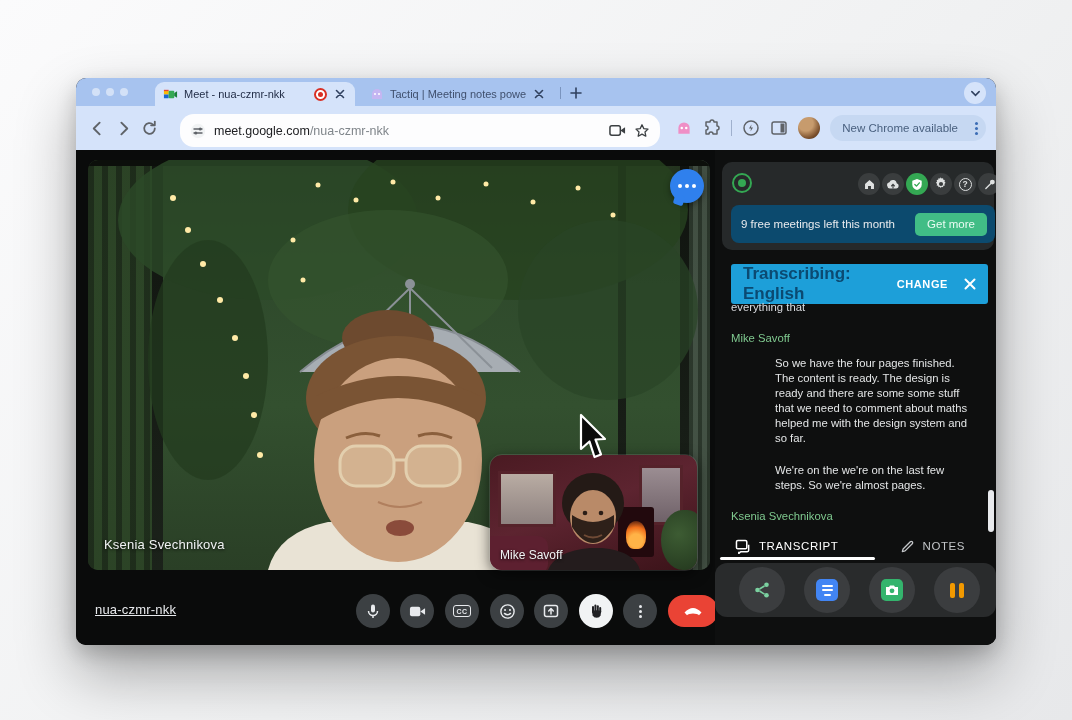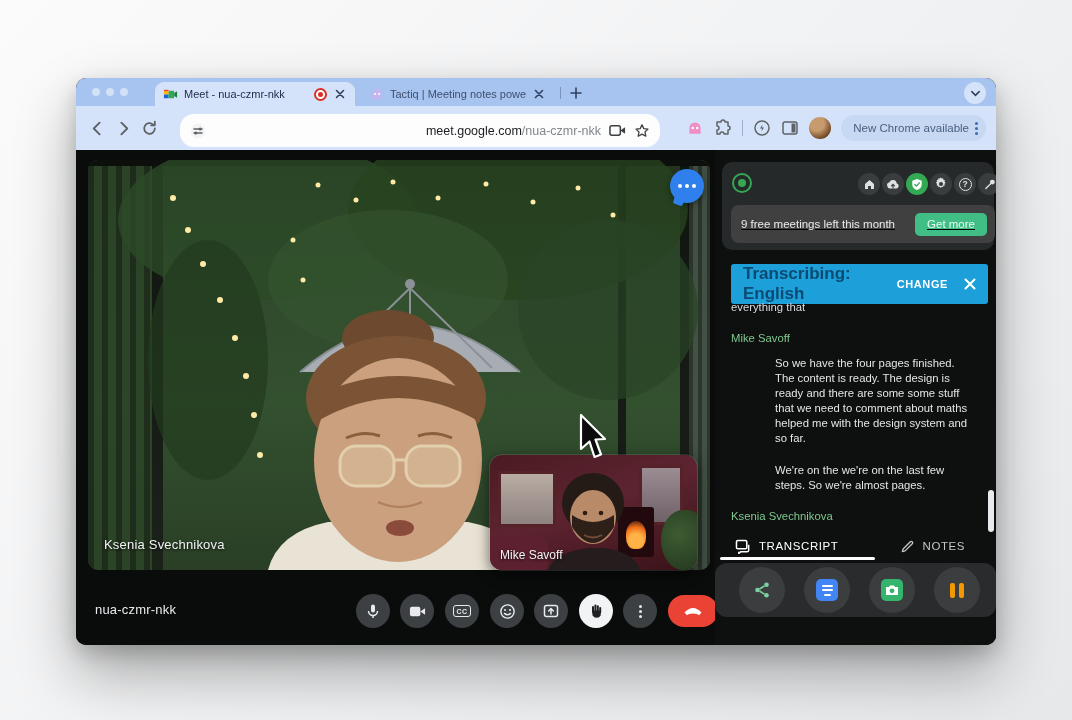--- a/index.html
+++ b/index.html
@@ -37,30 +37,30 @@
   .tab-search { position:absolute; right:10px; top:4px; width:22px; height:22px; border-radius:50%; background:#d5e3fa; display:flex; align-items:center; justify-content:center; }
 
   .toolbar {
     position:absolute; left:0; top:28px; width:100%; height:44px; background:#d5e3fa;
     display:flex; align-items:center;
   }
   .nav-ico { width:26px; height:26px; display:flex; align-items:center; justify-content:center; flex:none; }
   .nav-ico.back { margin-left:8px; }
   .urlbar {
     position:absolute; left:104px; top:8px; width:480px; height:33px; background:#fdfdfe;
-    border-radius:14px; display:flex; align-items:center; padding:0 10px; gap:8px;text-align:right;
+    border-radius:14px; display:flex; align-items:center; padding:0 10px; gap:8px;
   }
   .url-text { font-size:12.5px; color:#202124; white-space:nowrap; flex:1; }
   .url-text .path { color:#80868b; }
   .ext-area { position:absolute; right:10px; top:0; height:44px; display:flex; align-items:center; gap:10px; }
   .ext-divider { width:1px; height:16px; background:rgba(60,80,120,.35); }
   .avatar { width:22px; height:22px; border-radius:50%; background:radial-gradient(circle at 35% 30%, #c79b6d 0 35%, #7a4f2c 70%, #3c2713 100%); flex:none; }
   .update-pill {
     height:26px; border-radius:13px; background:#c6d8f2; display:flex; align-items:center;
-    padding:0 8px 0 12px; gap:6px;
+    padding:0 8px 0 12px; gap:17px;
   }
   .update-pill span { font-size:11.5px; color:#49607f; white-space:nowrap; }
   .vdots { display:flex; flex-direction:column; gap:2px; }
   .vdots i { width:3px; height:3px; border-radius:50%; background:#3b6cb4; }
 
   
   .content { position:absolute; left:0; top:72px; width:920px; height:495px; background:#0a0b0b; }
 
   
   .video {
@@ -103,34 +103,34 @@
   .pip .fire { position:absolute; left:128px; top:52px; width:36px; height:50px; background:#22090d; border-radius:3px; }
   .pip .fire i { position:absolute; left:8px; top:14px; width:20px; height:28px; border-radius:50% 50% 40% 40%; background:radial-gradient(circle at 50% 70%, #ffb347 0 30%, #f2711c 60%, rgba(90,20,10,.2) 100%); }
   .pip .plant { position:absolute; right:-8px; top:55px; width:44px; height:60px; border-radius:50% 40% 0 50%; background:radial-gradient(circle at 40% 40%, #3d5c33, #22361d); }
   .pip .couch { position:absolute; left:-6px; bottom:-4px; width:64px; height:38px; border-radius:10px; background:#5d2030; }
   .pip-name { position:absolute; left:10px; bottom:8px; color:#f1f3f4; font-size:12px; text-shadow:0 1px 3px rgba(0,0,0,.85); }
 
   
   .cursor { position:absolute; left:500px; top:263px; width:32px; height:48px; pointer-events:none; }
 
   
-  .meet-code { position:absolute; left:19px; top:452px; color:#e8eaed; font-size:13px; letter-spacing:.2px; }
+  .meet-code { position:absolute; left:19px; top:452px; color:#e8eaed; font-size:13px; letter-spacing:.2px;text-decoration:underline; }
   .ctl { position:absolute; top:444px; width:34px; height:34px; border-radius:50%; background:#3c4043; display:flex; align-items:center; justify-content:center; }
   .ctl.cc-box span { font-size:7px; font-weight:bold; color:#e8eaed; border:1.4px solid #e8eaed; border-radius:3px; padding:1.5px 2.5px; letter-spacing:.5px; }
   .end-call { position:absolute; left:592px; top:445px; width:50px; height:32px; border-radius:16px; background:#ea4335; display:flex; align-items:center; justify-content:center; }
 
   
   .sidebar { position:absolute; left:639px; top:0; width:281px; height:495px; background:#0e0f0f; }
   .tq-panel { position:absolute; left:7px; top:12px; width:272px; height:88px; background:#26292a; border-radius:10px; }
   .tq-logo { position:absolute; left:10px; top:11px; width:20px; height:20px; border:2px solid #34a853; border-radius:50%; display:flex; align-items:center; justify-content:center; }
   .tq-logo i { width:8px; height:8px; border-radius:50%; background:#34a853; }
   .tq-ico { position:absolute; top:11px; width:22px; height:22px; border-radius:50%; background:#3a3d3e; display:flex; align-items:center; justify-content:center; }
   .tq-ico.shield { background:#34a853; }
   .help-ring { width:13px; height:13px; border:1.5px solid #dfe1e1; border-radius:50%; display:flex; align-items:center; justify-content:center; font-size:8.5px; color:#dfe1e1; font-weight:bold; }
-  .meet-card { position:absolute; left:9px; top:43px; width:264px; height:38px; background:#404040; border-radius:8px; display:flex; align-items:center;text-decoration:underline; }
+  .meet-card { position:absolute; left:9px; top:43px; width:264px; height:38px; background:#0c4a6e; border-radius:8px; display:flex; align-items:center; }
   .meet-card .txt { width:166px; text-align:center; font-size:11.5px; line-height:1.3; color:#e8eaed; padding-left:8px; }
   .getmore { margin-left:auto; margin-right:8px; height:23px; padding:0 12px; border-radius:5px; background:#41bd86; display:flex; align-items:center; font-size:11.5px; color:#eafcf3; }
 
   .banner { position:absolute; left:16px; top:114px; width:257px; height:40px; background:#1d9fd9; border-radius:3px; display:flex; align-items:center; padding:0 12px; }
   .banner .lbl { font-size:17px; font-weight:bold; color:#0b4a72; flex:1; }
   .banner .chg { font-size:11px; font-weight:bold; color:#fff; letter-spacing:.6px; margin-right:16px; }
 
   .transcript { position:absolute; left:16px; top:150px; width:244px; color:#e3e5e6; font-size:11.3px; line-height:1.33; }
   .t-partial { color:#dadce0; margin-bottom:16px; }
   .t-speaker { color:#7fc98f; margin:16px 0 10px; }

